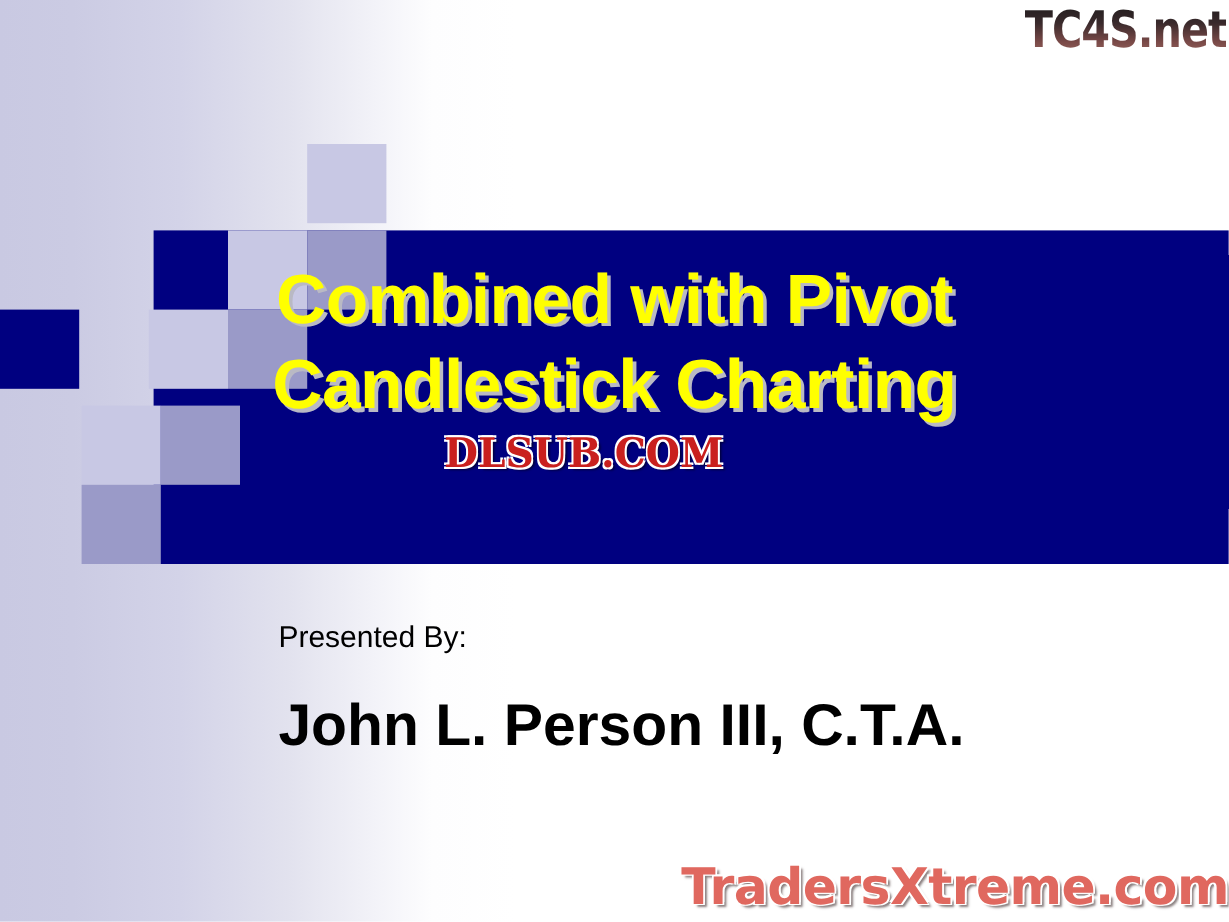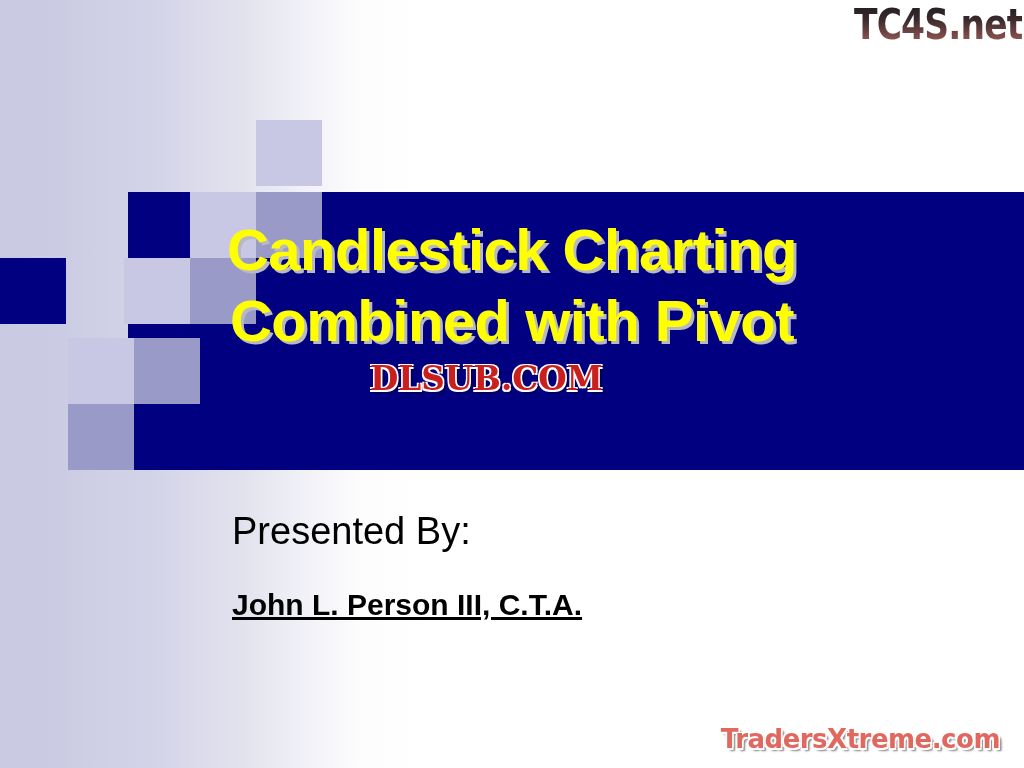--- a/index.html
+++ b/index.html
@@ -74,31 +74,30 @@
     position: absolute;
     left: 232px;
     top: 504px;
     width: 760px;
     z-index: 5;
   }
   #presented-by {
     color: #000000;
     font-family: "Liberation Sans", sans-serif;
     font-weight: normal;
-    font-size: 38px;
+    font-size: 25px;
     line-height: 54px;
   }
   #presenter-name {
     color: #000000;
     font-family: "Liberation Sans", sans-serif;
     font-weight: bold;
-    font-size: 30px;
+    font-size: 49px;
     line-height: 58px;
     margin-top: 18px;
-    text-decoration: underline;
   }
 
   
   #wm-tc4s {
     position: absolute;
     right: 2px;
     top: 2px;
     font-family: "DejaVu Sans", sans-serif;
     font-weight: bold;
     font-size: 42px;
@@ -130,25 +129,25 @@
       -1.5px -1.5px 0 #ffffff,
        1.5px -1.5px 0 #ffffff,
       -1.5px  1.5px 0 #ffffff,
        1.5px  1.5px 0 #ffffff,
        3px 3px 2px rgba(0,0,0,0.55);
     z-index: 11;
   }
 
   #wm-traders {
     position: absolute;
-    right: 24px;
+    right: 0;
     bottom: 12px;
     font-family: "DejaVu Sans", sans-serif;
     font-weight: bold;
-    font-size: 26px;
+    font-size: 42px;
     line-height: 34px;
     letter-spacing: -0.5px;
     color: #e0685f;
     text-shadow:
       -1.5px -1.5px 0 #ffffff,
        1.5px -1.5px 0 #ffffff,
       -1.5px  1.5px 0 #ffffff,
        1.5px  1.5px 0 #ffffff,
        3px 3px 2px rgba(40,20,20,0.55);
     z-index: 10;
@@ -165,22 +164,22 @@
   <div class="sq sq-light" style="left:190px; top:192px;"></div>
   <div class="sq sq-mid" style="left:256px; top:192px;"></div>
   <div class="sq sq-light" style="left:124px; top:258px;"></div>
   <div class="sq sq-mid" style="left:190px; top:258px;"></div>
   <div class="sq" style="left:0px; top:258px; background:#000080;"></div>
   <div class="sq sq-light" style="left:68px;  top:338px;"></div>
   <div class="sq sq-mid" style="left:134px; top:338px;"></div>
   <div class="sq sq-mid" style="left:68px;  top:404px;"></div>
 
   <div id="title-block">
+    <div class="title-line">Combined with Pivot</div>
     <div class="title-line">Candlestick Charting</div>
-    <div class="title-line">Combined with Pivot</div>
   </div>
 
   <div id="presenter-block">
     <div id="presented-by">Presented By:</div>
     <div id="presenter-name">John L. Person III, C.T.A.</div>
   </div>
 
   <div id="wm-tc4s">TC4S.net</div>
   <div id="wm-dlsub">DLSUB.COM</div>
   <div id="wm-traders">TradersXtreme.com</div>

